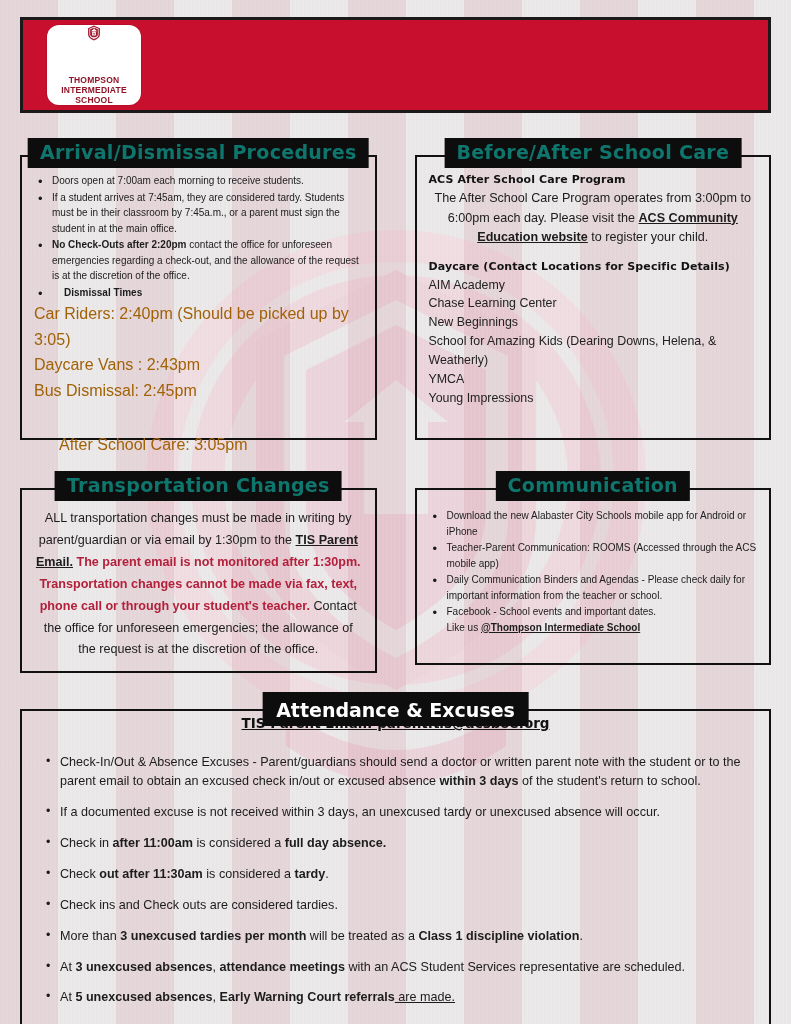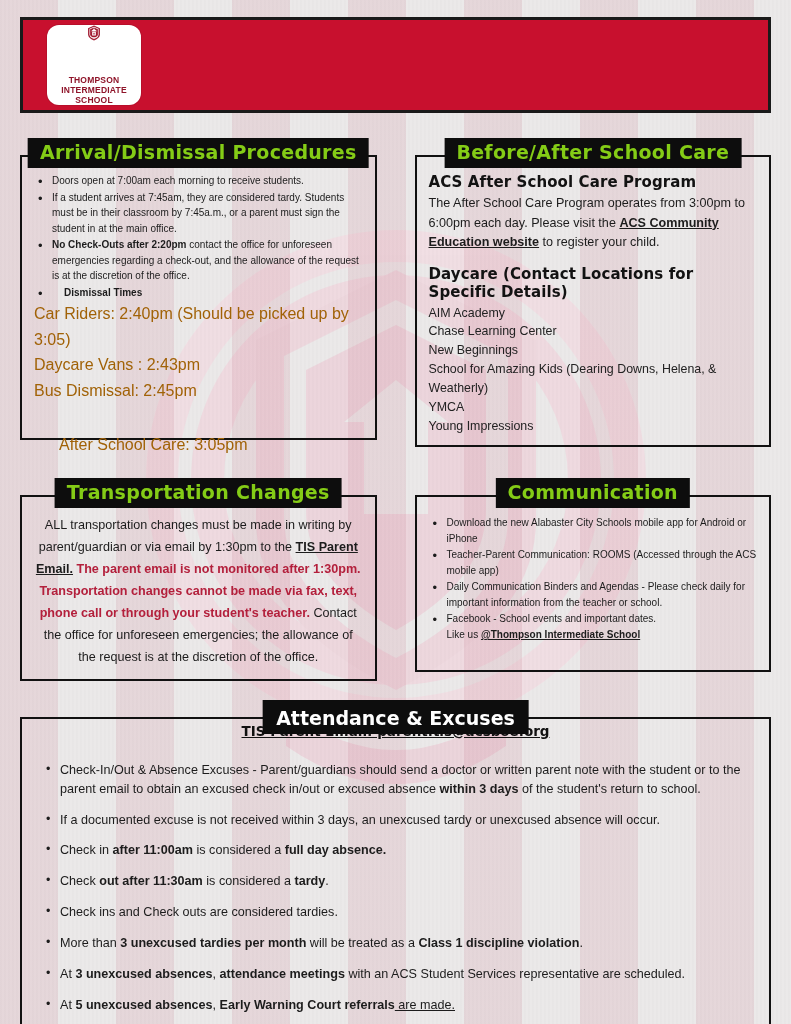--- a/index.html
+++ b/index.html
@@ -115,21 +115,21 @@
     background: transparent;
     padding: 16px 12px 10px 12px;
     position: relative;
   }
   .box-title {
     position: absolute;
     top: -19px;
     left: 50%;
     transform: translateX(-50%);
     background: #0d0d0d;
-    color: #84cc16;
+    color: #0f766e;
     font-family: "DejaVu Sans", sans-serif;
     font-weight: bold;
     font-size: 19px;
     letter-spacing: 0.3px;
     padding: 3px 12px 5px 12px;
     white-space: nowrap;
     z-index: 6;
   }
 
   
@@ -154,29 +154,30 @@
   .plain-line {
     font-size: 16px;
     line-height: 1.6;
     color: #a16207;
   }
   .sub-bold { font-weight: bold; }
 
   .ac-head {
     font-family: "DejaVu Sans", sans-serif;
     font-weight: bold;
-    font-size: 15px;
+    font-size: 11px;
     color: #121212;
     margin-bottom: 3px;
     letter-spacing: 0.1px;
   }
   .ac-body {
     font-size: 12.6px;
     line-height: 1.55;
     color: #1c1c1c;
+    text-align: center;
   }
   .link-ul {
     font-weight: bold;
     text-decoration: underline;
     color: #1c1c1c;
   }
   .dc-item {
     font-size: 12.4px;
     line-height: 1.52;
     color: #222;

